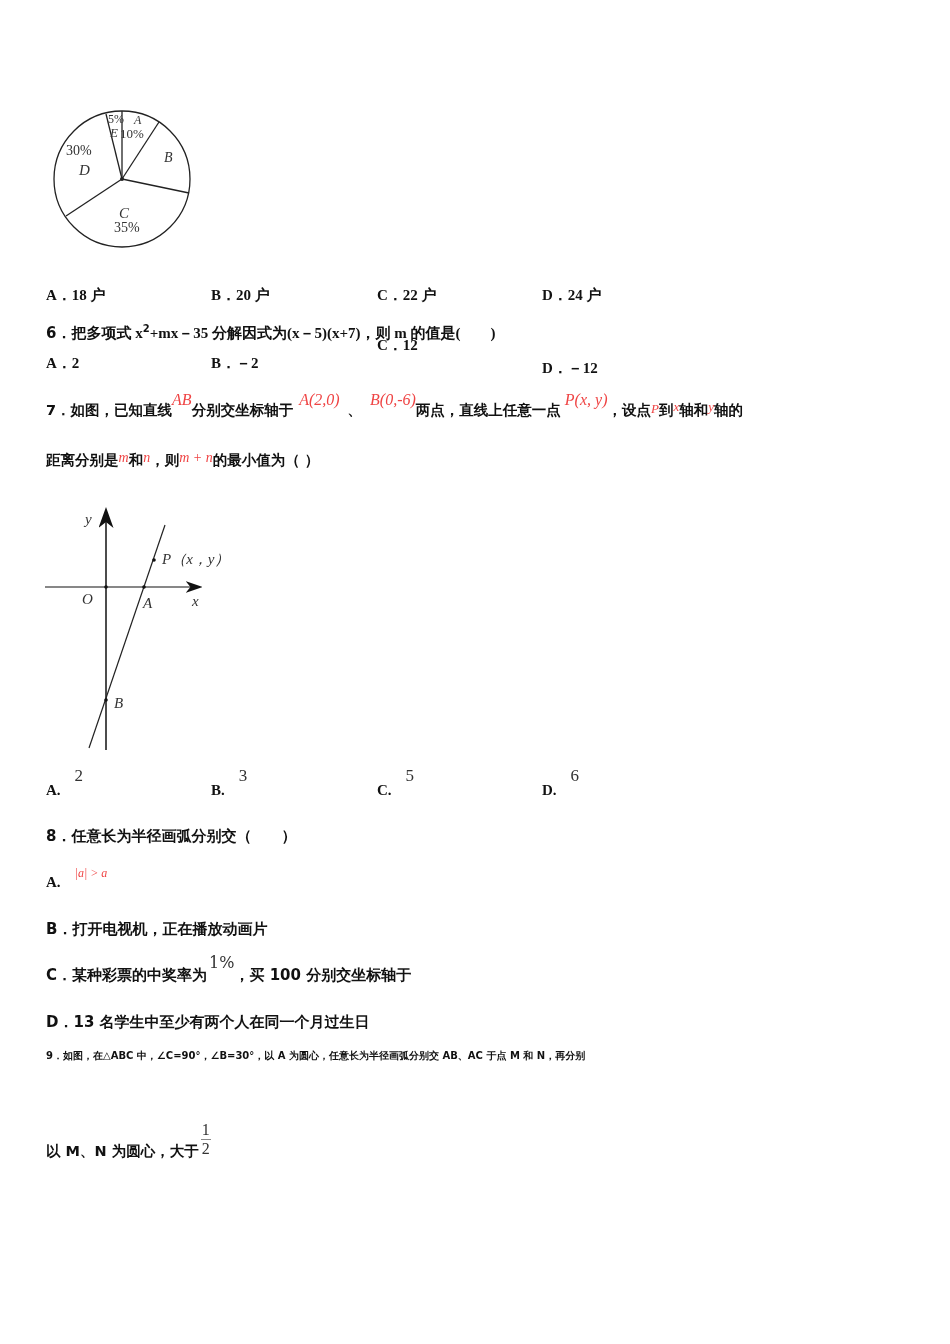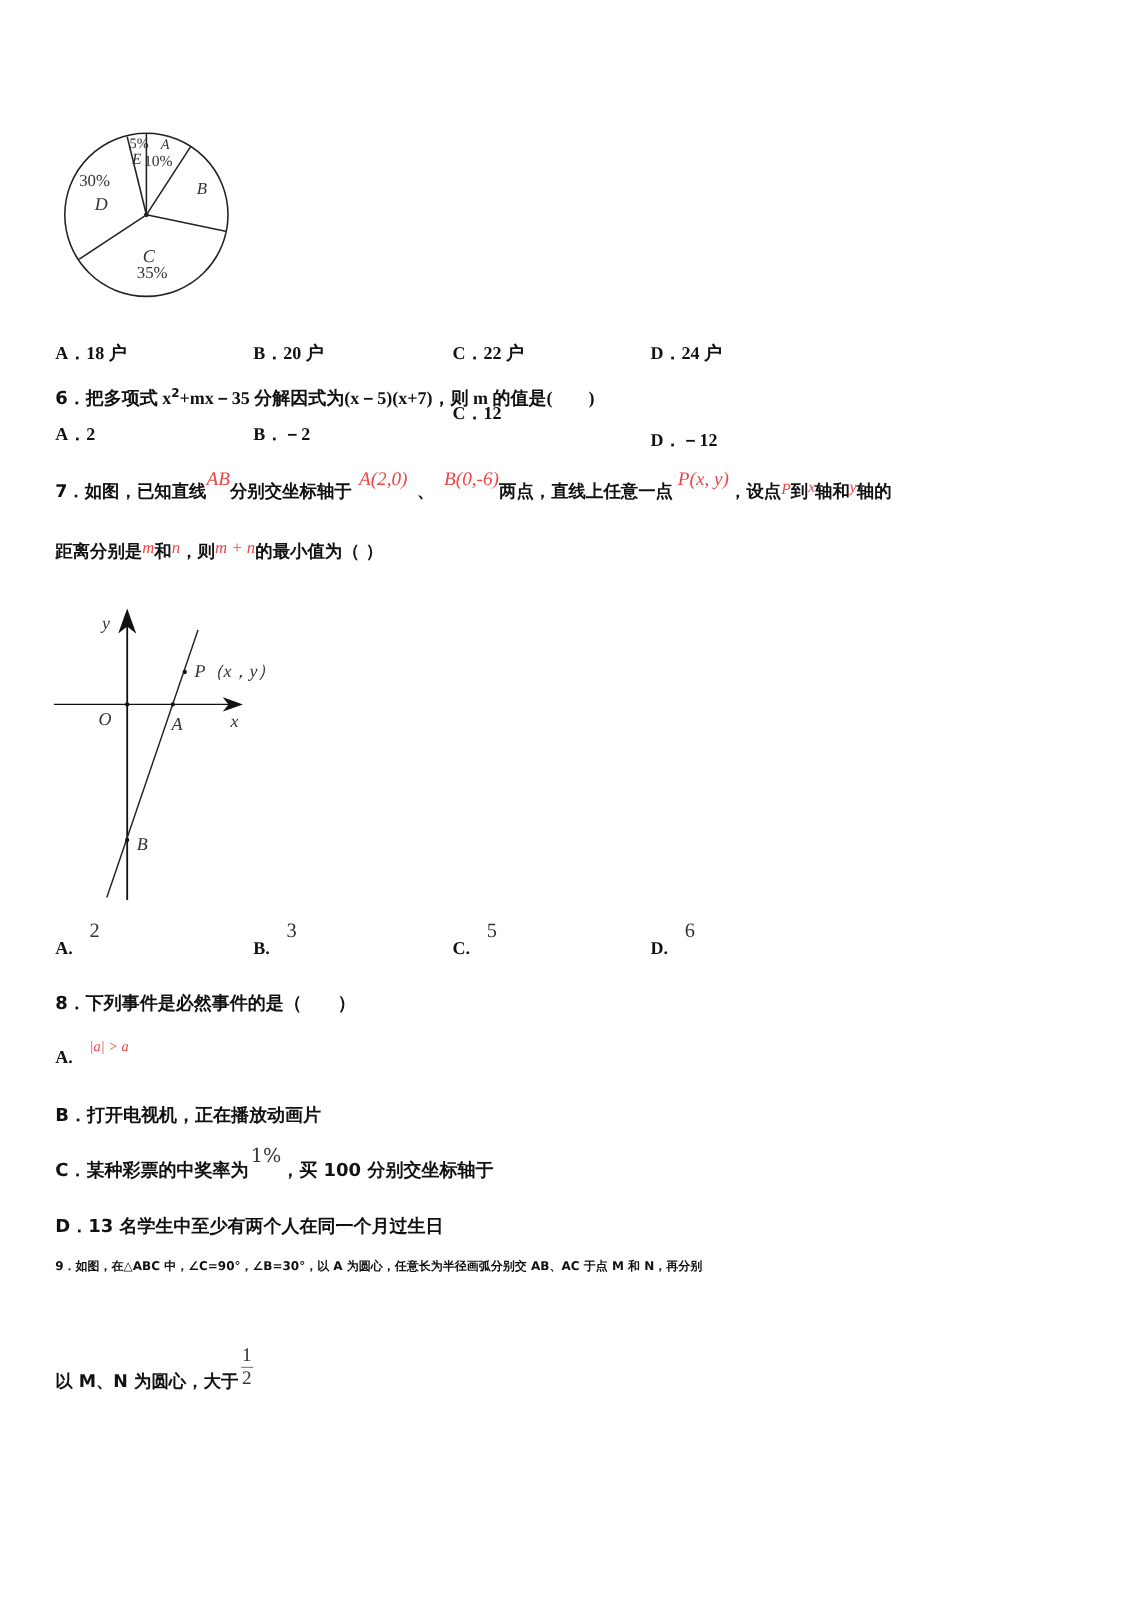--- a/index.html
+++ b/index.html
@@ -81,21 +81,21 @@
   <text x="74" y="208" font-size="15" font-style="italic" fill="#333">B</text>
   <text x="122" y="64" font-size="15" font-style="italic" fill="#333">P（x，y）</text>
 </svg>
 
 <div class="opt serifb" style="left:46px;top:780px"><span>A.</span><span class="optnum">2</span></div>
 <div class="opt serifb" style="left:211px;top:780px"><span>B.</span><span class="optnum">3</span></div>
 <div class="opt serifb" style="left:377px;top:780px"><span>C.</span><span class="optnum">5</span></div>
 <div class="opt serifb" style="left:542px;top:780px"><span>D.</span><span class="optnum">6</span></div>
 
 <div class="line" style="top:826px">
-  <span>8．</span><span>下列事件是必然事件的是（　　）</span>
+  <span>8．</span><span>任意长为半径画弧分别交（　　）</span>
 </div>
 <div class="opt serifb" style="left:46px;top:872px">
   <span>A.</span><span class="math" style="position:relative;top:-10px;margin-left:14px;font-size:12px">|a| &gt; a</span>
 </div>
 <div class="opt" style="left:46px;top:919px">
   <span>B．打开电视机，正在播放动画片</span>
 </div>
 <div class="opt" style="left:46px;top:965px">
   <span>C．某种彩票的中奖率为</span><span class="mathn" style="position:relative;top:-12px;font-size:16px;margin-left:2px">1%</span><span>，买 100 分别交坐标轴于</span>
 </div>

